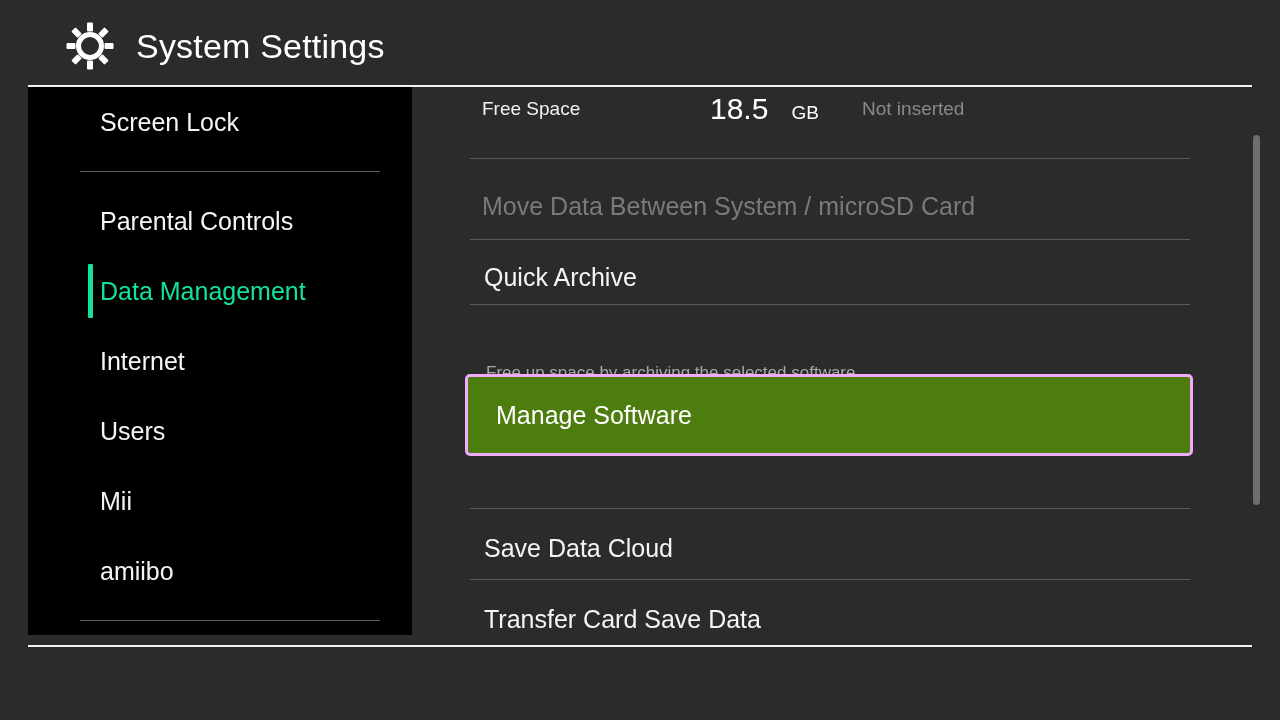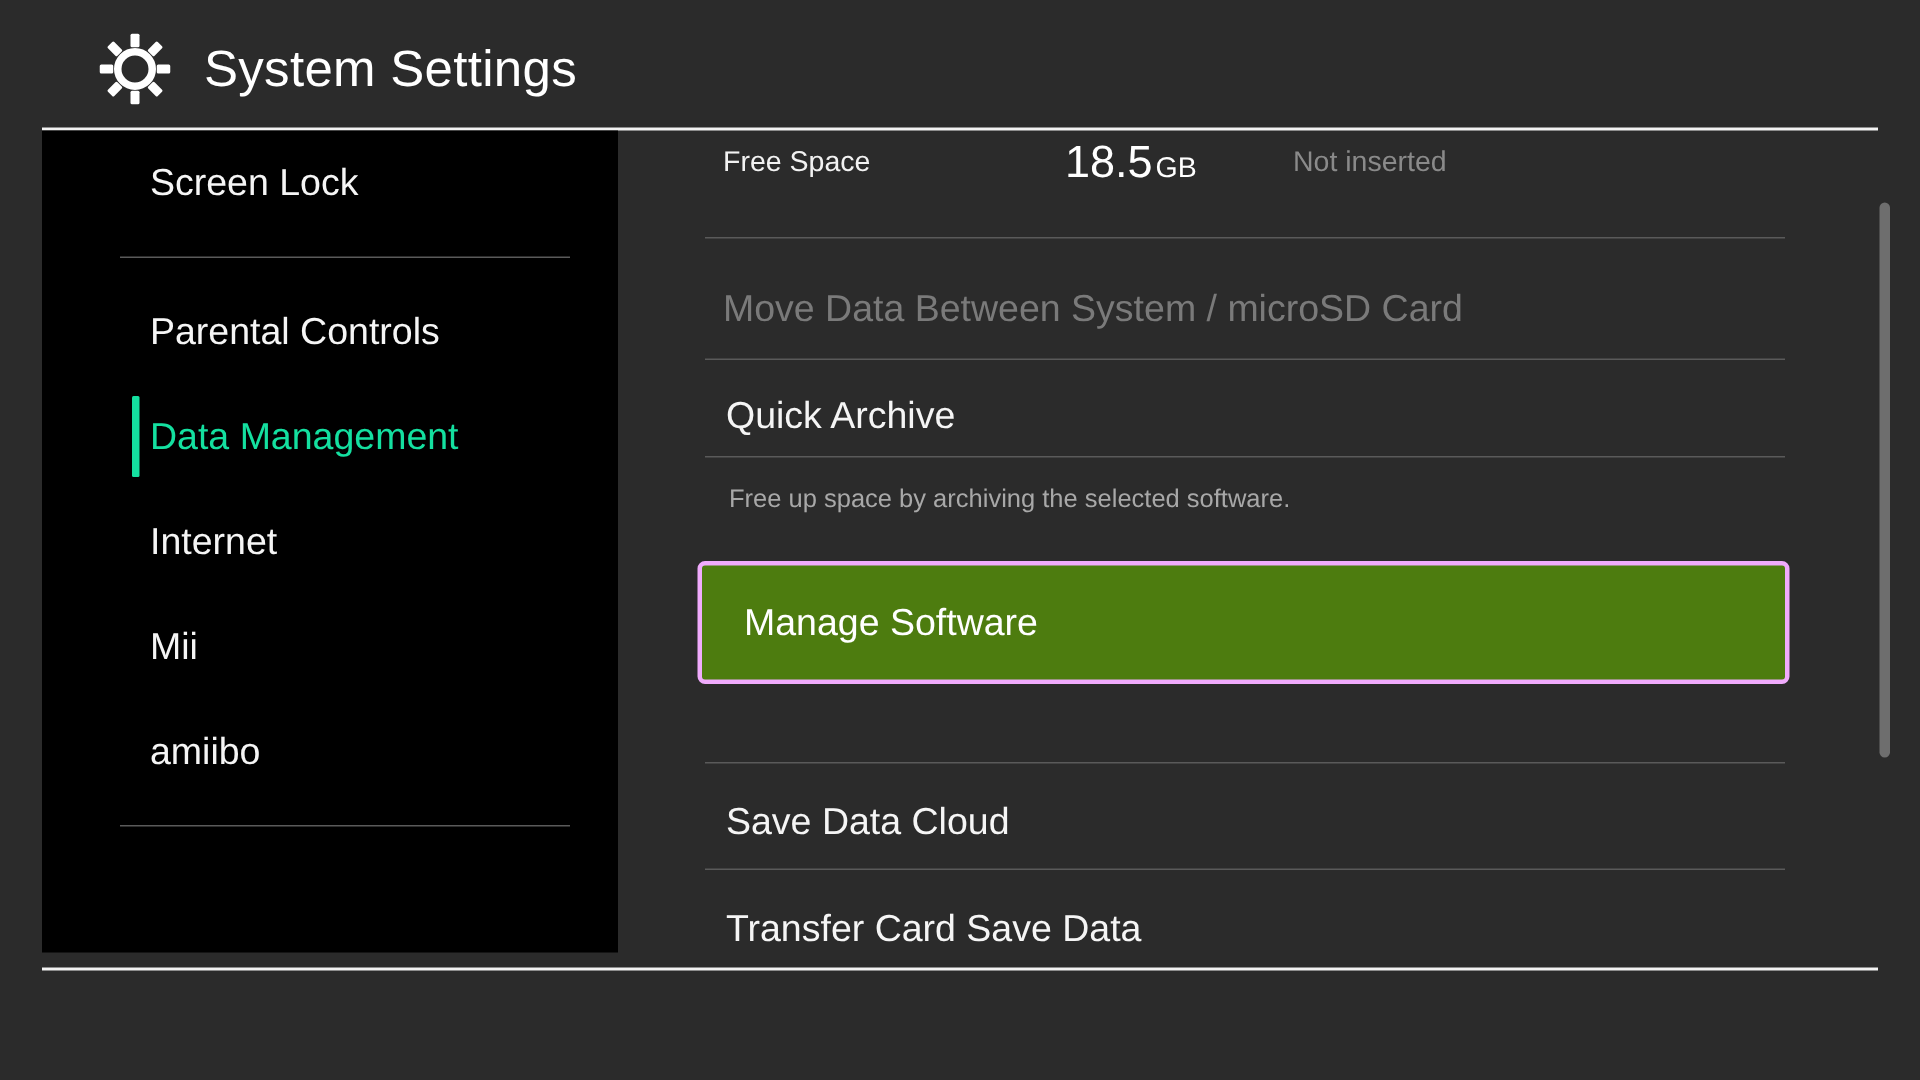--- a/index.html
+++ b/index.html
@@ -67,32 +67,32 @@
   .main-rule {
     position:absolute; left:58px; width:720px; height:1px; background:#5a5a5a;
   }
   .row-label {
     position:absolute;
     color:#f5f5f5; font-size:25px; font-weight:400; white-space:nowrap;
   }
   .row-label.disabled { color:#7a7a7a; }
   .row-sub {
     position:absolute;
-    color:#a8a8a8; font-size:17px; white-space:nowrap;
+    color:#a8a8a8; font-size:17px; white-space:nowrap;margin-top:40px;
   }
 
   
   #freespace-label {
     position:absolute; left:70px; top:11px;
     color:#f2f2f2; font-size:19px; white-space:nowrap;
   }
   #freespace-value {
     position:absolute; left:298px; top:5px;
     color:#ffffff; white-space:nowrap;
-    display:flex; align-items:baseline; gap:2px;
+    display:flex; align-items:baseline; gap:23px;
   }
   #freespace-num { font-size:30px; font-weight:400; }
   #freespace-unit { font-size:19px; font-weight:400; }
   #sd-status {
     position:absolute; left:450px; top:11px;
     color:#8a8a8a; font-size:19px; white-space:nowrap;
   }
 
   
   #selected-row {
@@ -168,20 +168,23 @@
 
     <div class="side-item selected">
       <span class="side-accent"></span>
       <span>Data Management</span>
     </div>
 
     <div class="side-item">
       <span>Internet</span>
     </div>
 
+    <div class="side-item">
+      <span>Users</span>
+    </div>
 
     <div class="side-item">
       <span>Mii</span>
     </div>
 
     <div class="side-item">
       <span>amiibo</span>
     </div>
 
     <div class="side-spacer-sm"></div>

